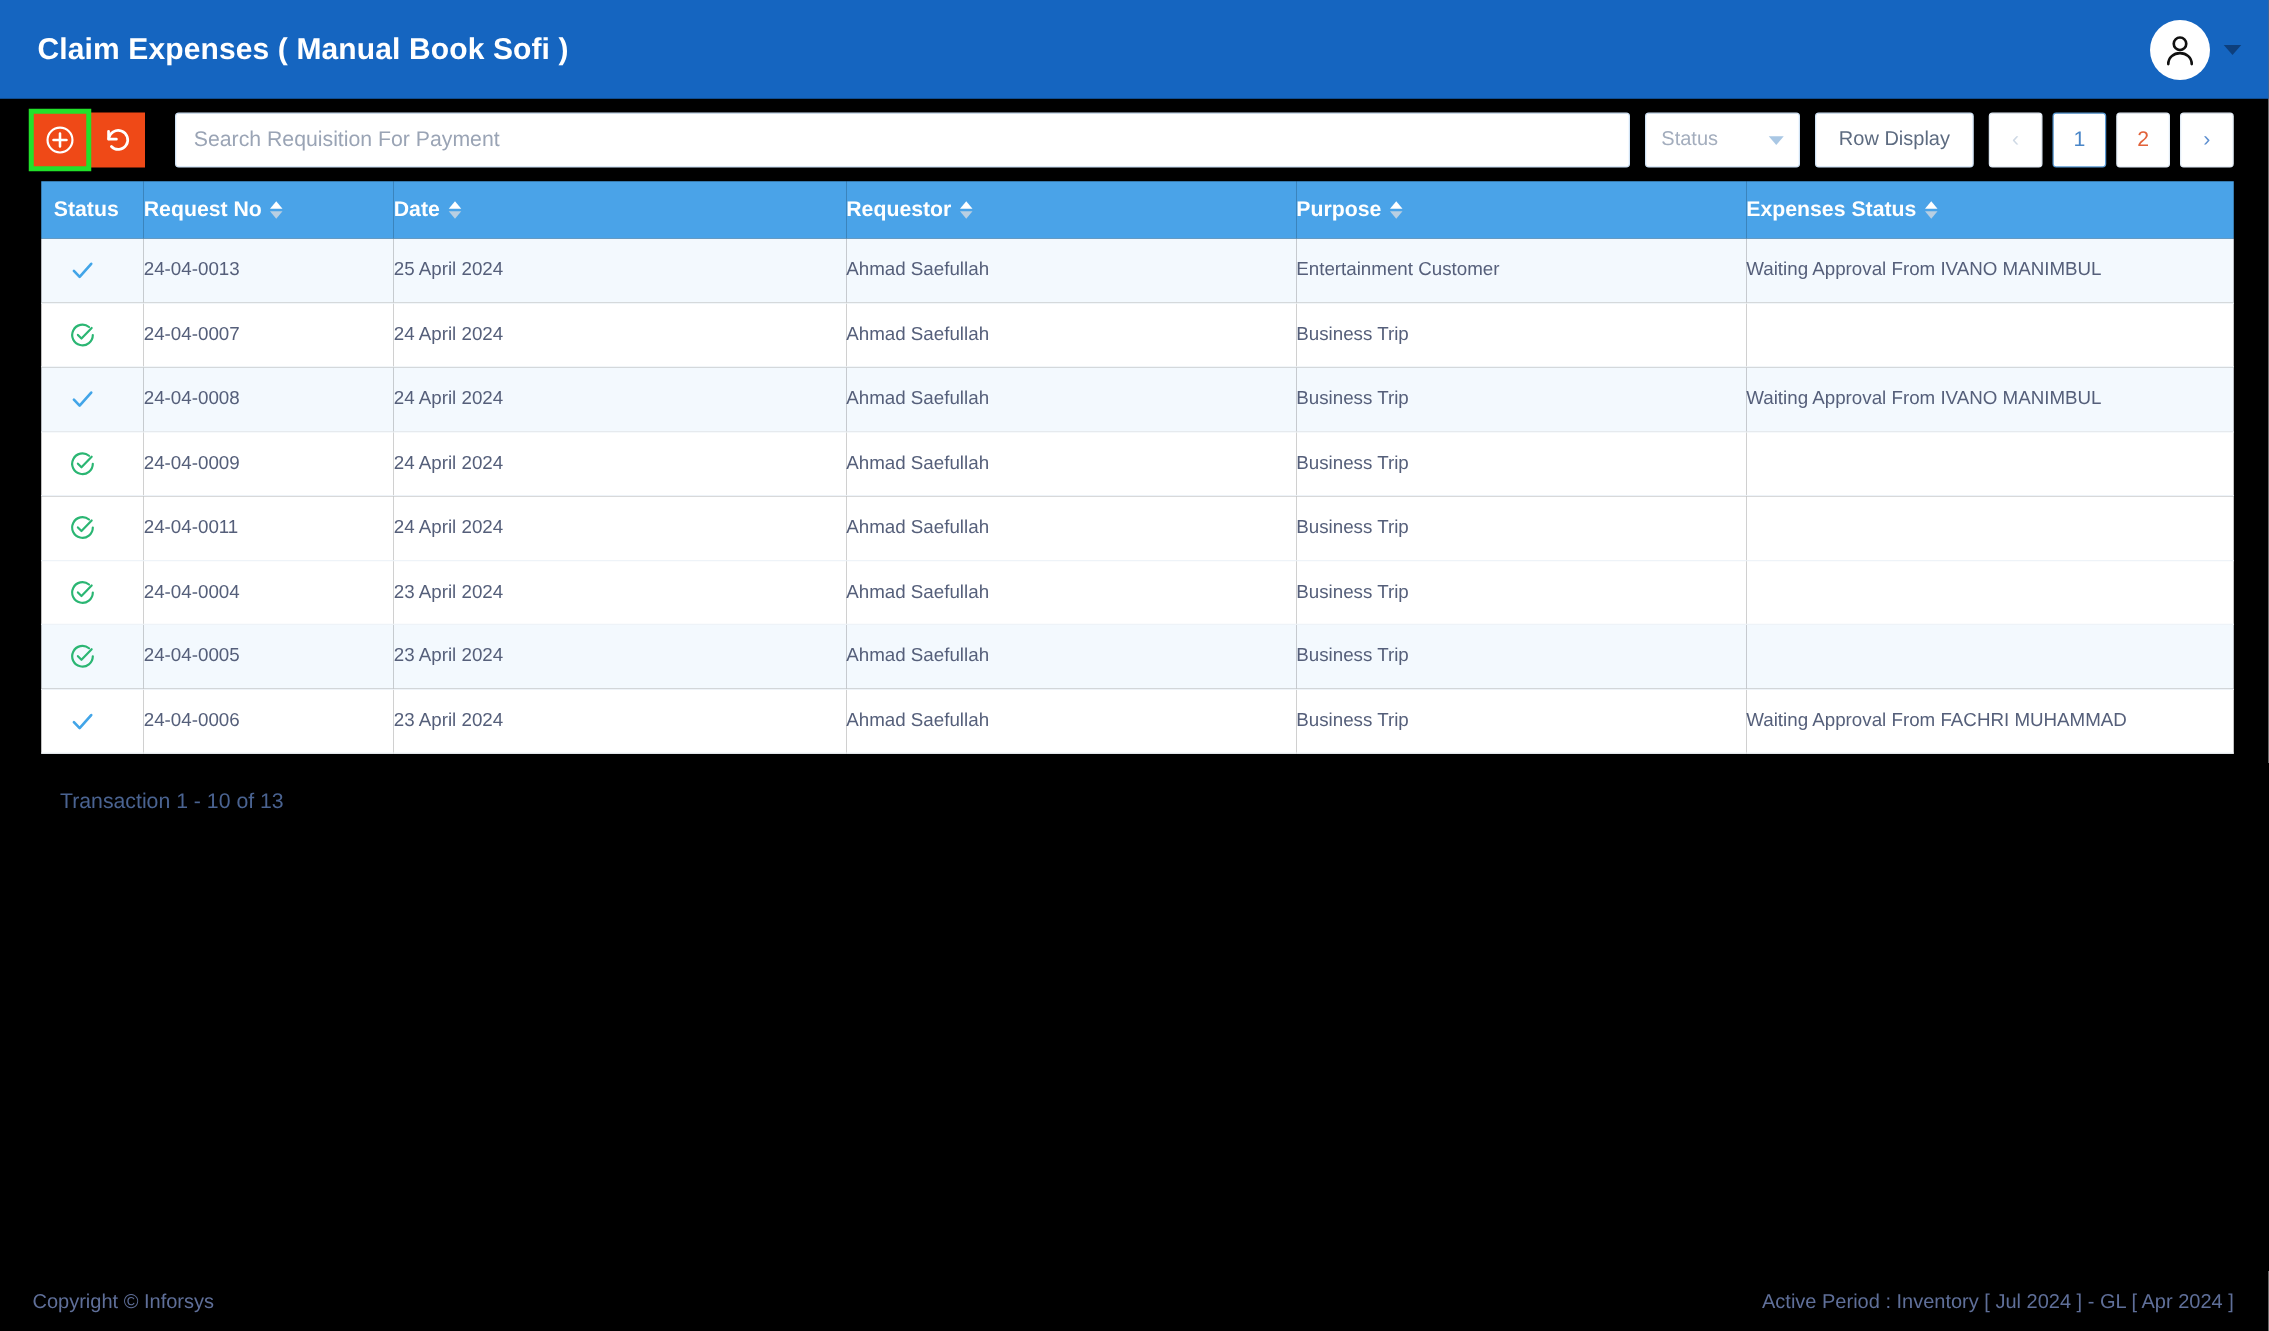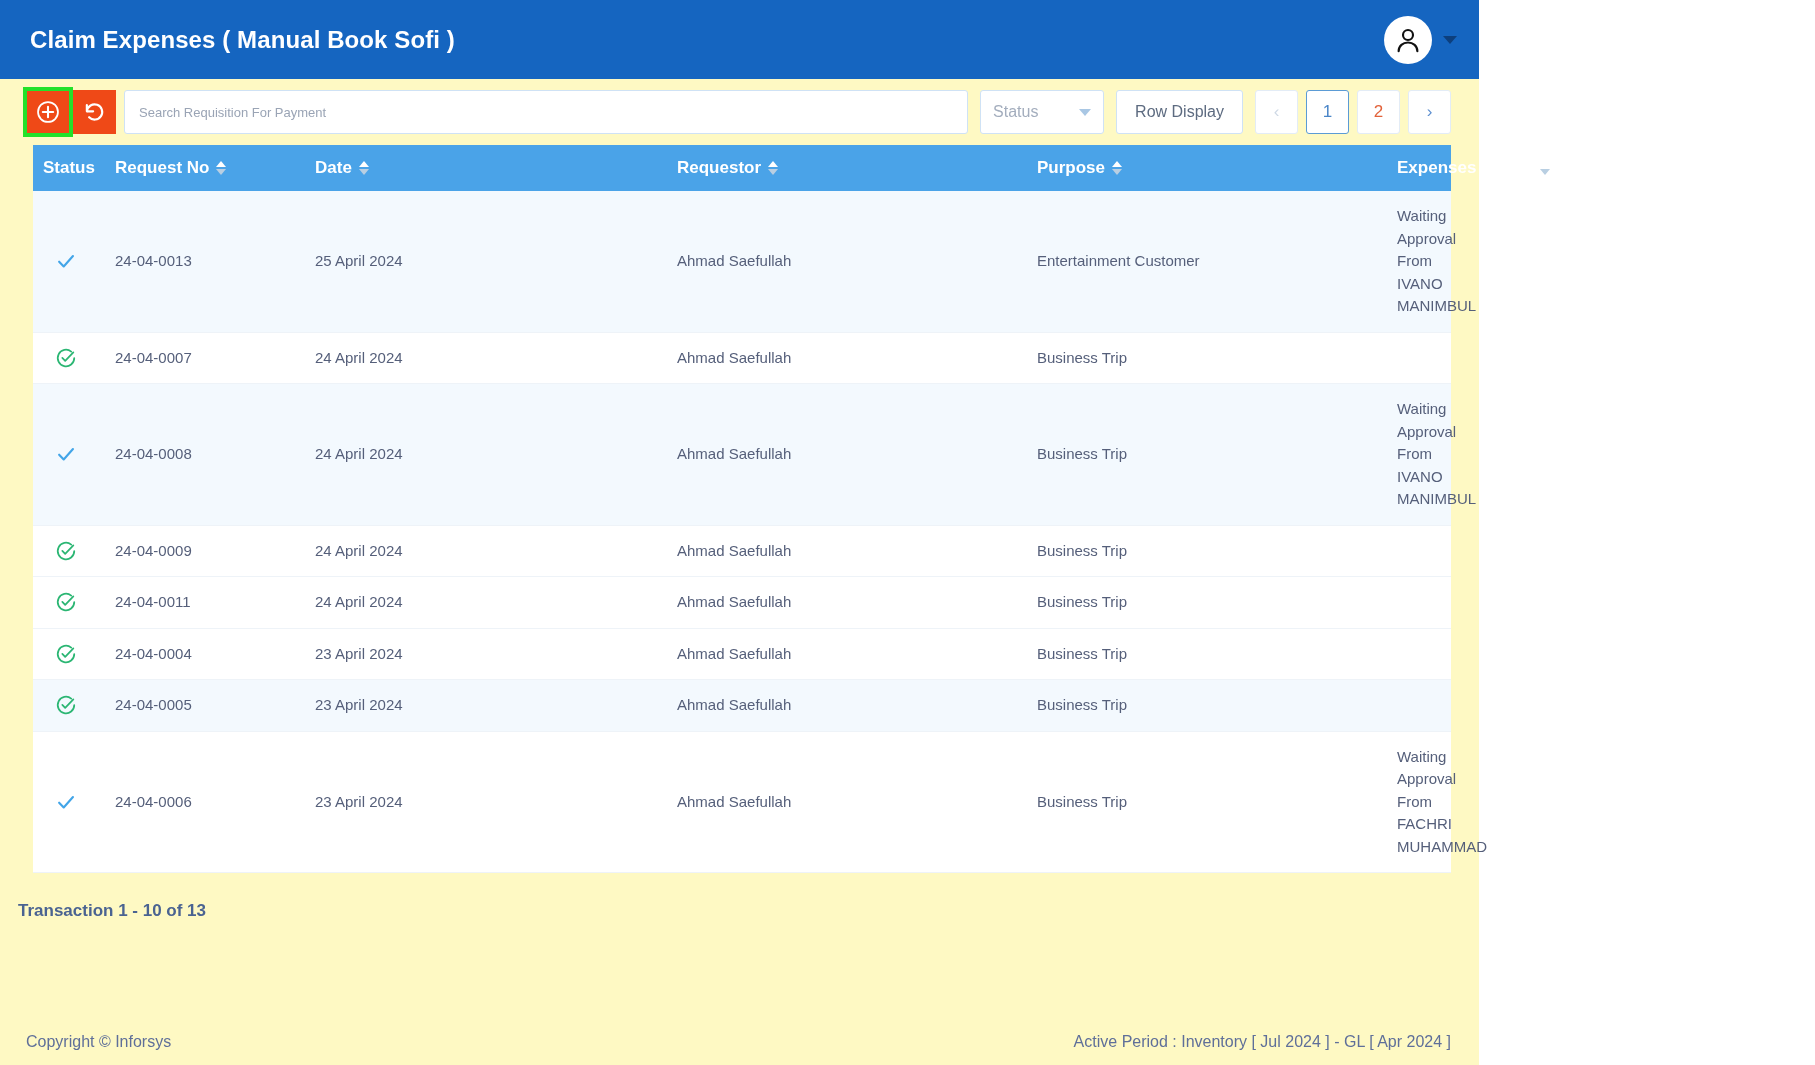--- a/index.html
+++ b/index.html
@@ -5,23 +5,23 @@
   * { box-sizing: border-box; margin: 0; padding: 0; }
   html, body {
     width: 1815px;
     height: 1065px;
     background: #ffffff;
     font-family: "Liberation Sans", sans-serif;
     overflow: hidden;
   }
   .app {
     position: relative;
-    width: 1479px;
+    width: 1815px;
     height: 1065px;
-    background: #fef9c3;
+    background: #000000;
     display: flex;
     flex-direction: column;
   }
 
   
   .topbar {
     height: 79px;
     background: #1565c0;
     display: flex;
     align-items: center;
@@ -83,25 +83,25 @@
     outline-offset: -1px;
     z-index: 3;
     position: relative;
     margin-right: 2px;
   }
   .icon-btn svg { display: block; }
 
   .search-input {
     flex: 1 1 auto;
     height: 44px;
-    margin-left: 8px;
+    margin-left: 24px;
     border: 1px solid #cfe2f5;
     border-radius: 3px;
     padding: 0 14px;
-    font-size: 13px;
+    font-size: 17px;
     color: #4a5568;
     font-family: "Liberation Sans", sans-serif;
     background: #ffffff;
     outline: none;
   }
   .search-input::placeholder { color: #9aa4b5; }
 
   .status-select {
     width: 124px;
     height: 44px;
@@ -209,23 +209,23 @@
   th.col-date, td.col-date { width: 362px; }
   th.col-requestor, td.col-requestor { width: 360px; }
   th.col-purpose, td.col-purpose { width: 360px; margin-top: 43px; }
   th.col-approval, td.col-approval { width: auto; padding-right: 16px; }
 
   .status-cell { display: flex; align-items: center; justify-content: center; width: 46px; }
   .status-cell svg { display: block; }
 
   
   .trans-summary {
-    padding: 28px 0 0 18px;
+    padding: 28px 0 0 48px;
     font-size: 17px;
-    font-weight: bold;
+    font-weight: normal;
     color: #4a6391;
     flex: 0 0 auto;
   }
 
   .spacer { flex: 1 1 auto; }
 
   
   .footer {
     height: 46px;
     display: flex;

